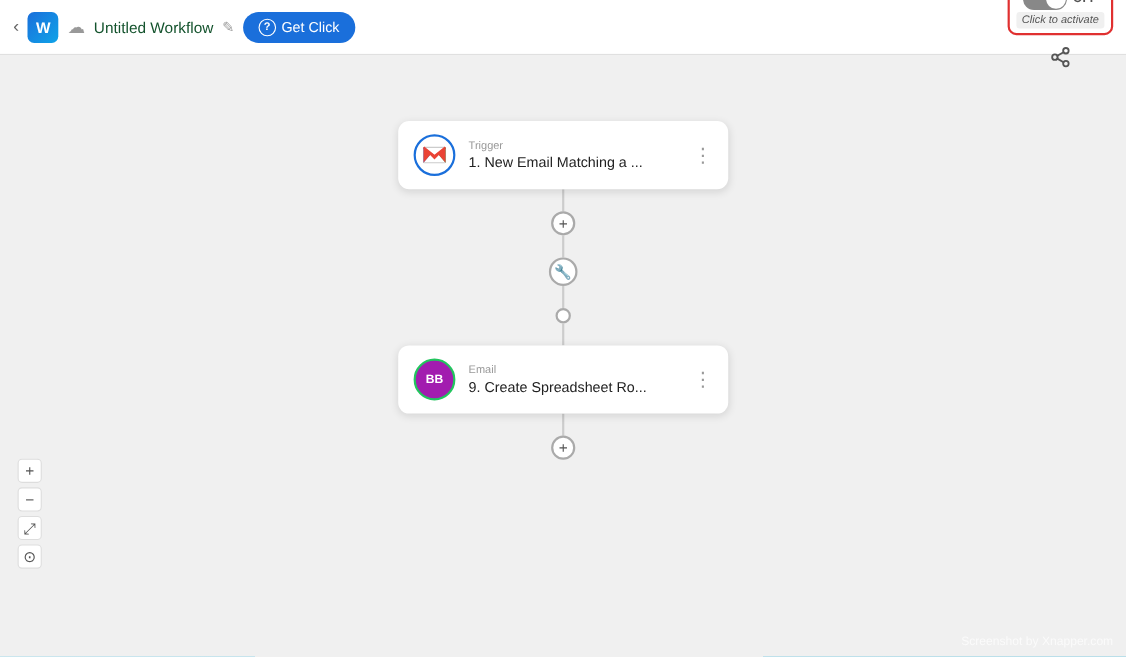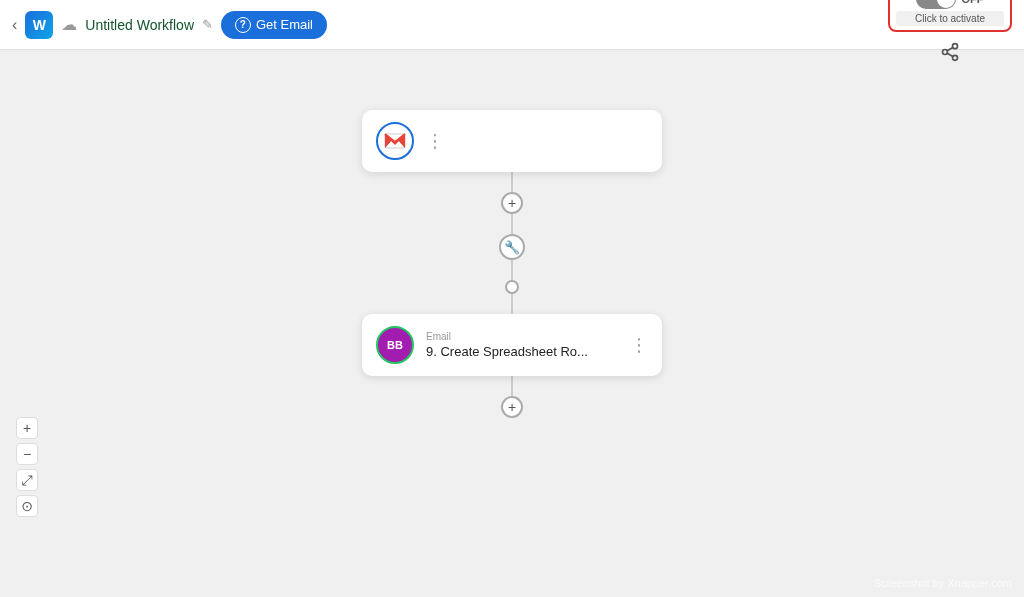--- a/index.html
+++ b/index.html
@@ -124,22 +124,23 @@
     .toggle-label {
       font-size: 11px;
       font-weight: 600;
       color: #555;
     }
     .click-to-activate {
       font-size: 10px;
       color: #555;
       background: #f0f0f0;
       border-radius: 3px;
-      padding: 2px 19px;
+      padding: 2px 5px;
       margin-top: 2px;
+      font-style: italic;
     }
     .share-icon {
       color: #555;
       font-size: 18px;
       cursor: pointer;
     }
 
     
     .canvas {
       background: #f0f0f0;
@@ -293,21 +294,21 @@
 
 <div class="topbar">
   <div class="topbar-left">
     <span class="back-arrow">‹</span>
     <div class="logo-w">W</div>
     <span class="cloud-icon">☁</span>
     <span class="workflow-title">Untitled Workflow</span>
     <span class="edit-icon">✎</span>
     <button class="get-help-btn">
       <span class="help-circle">?</span>
-      <span>Get Email</span>
+      <span>Get Click</span>
     </button>
   </div>
   <div class="topbar-right">
     <div class="toggle-wrapper">
       <div class="toggle-container">
         <div class="toggle-switch">
           <div class="toggle-knob"></div>
         </div>
         <span class="toggle-label">OFF</span>
       </div>
@@ -332,20 +333,24 @@
 
       <svg width="24" height="24" viewBox="0 0 24 24" xmlns="http://www.w3.org/2000/svg">
         <path d="M2 6l10 7 10-7" stroke="#EA4335" stroke-width="1.5" fill="none"></path>
         <rect x="2" y="5" width="20" height="14" rx="1" fill="none" stroke="#ccc" stroke-width="1"></rect>
         <path d="M2 5 L12 13 L22 5" fill="none" stroke="#EA4335" stroke-width="2"></path>
         <path d="M2 5 L2 19 L8 12" fill="#4285F4"></path>
         <path d="M22 5 L22 19 L16 12" fill="#34A853"></path>
         <path d="M2 5 L12 13 L22 5 L22 19 L16 12 L12 16 L8 12 L2 19 Z" fill="#EA4335"></path>
       </svg>
     </div>
+    <div class="card-content">
+      <div class="card-type">Trigger</div>
+      <div class="card-title">1. New Email Matching a ...</div>
+    </div>
     <span class="card-menu">⋮</span>
   </div>
 
   <div class="connector-area">
     <div class="connector-line"></div>
     <div class="connector-plus">
       <span>+</span>
     </div>
     <div class="connector-line"></div>
     <div class="connector-tool">🔧</div>

